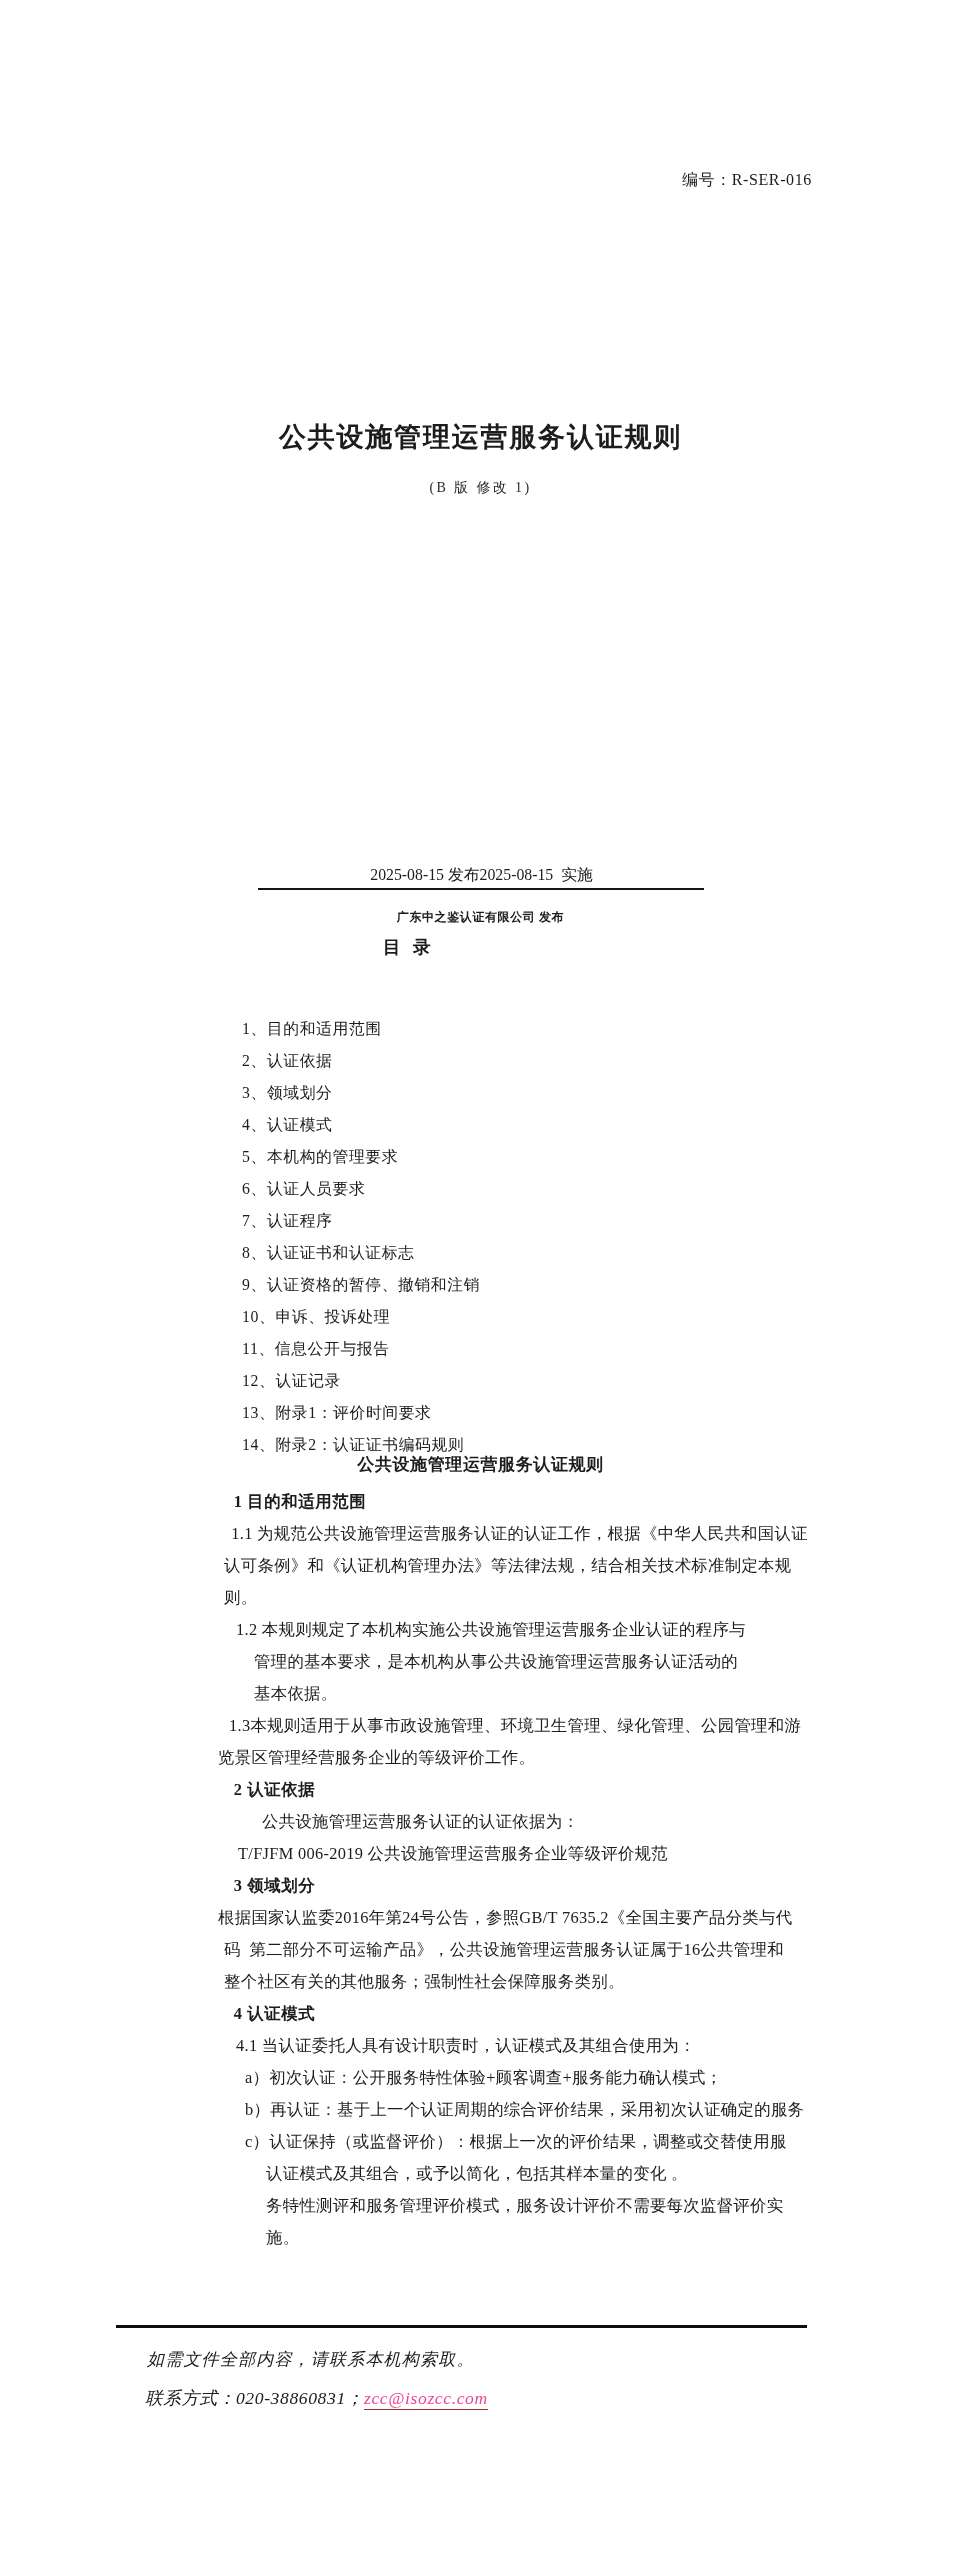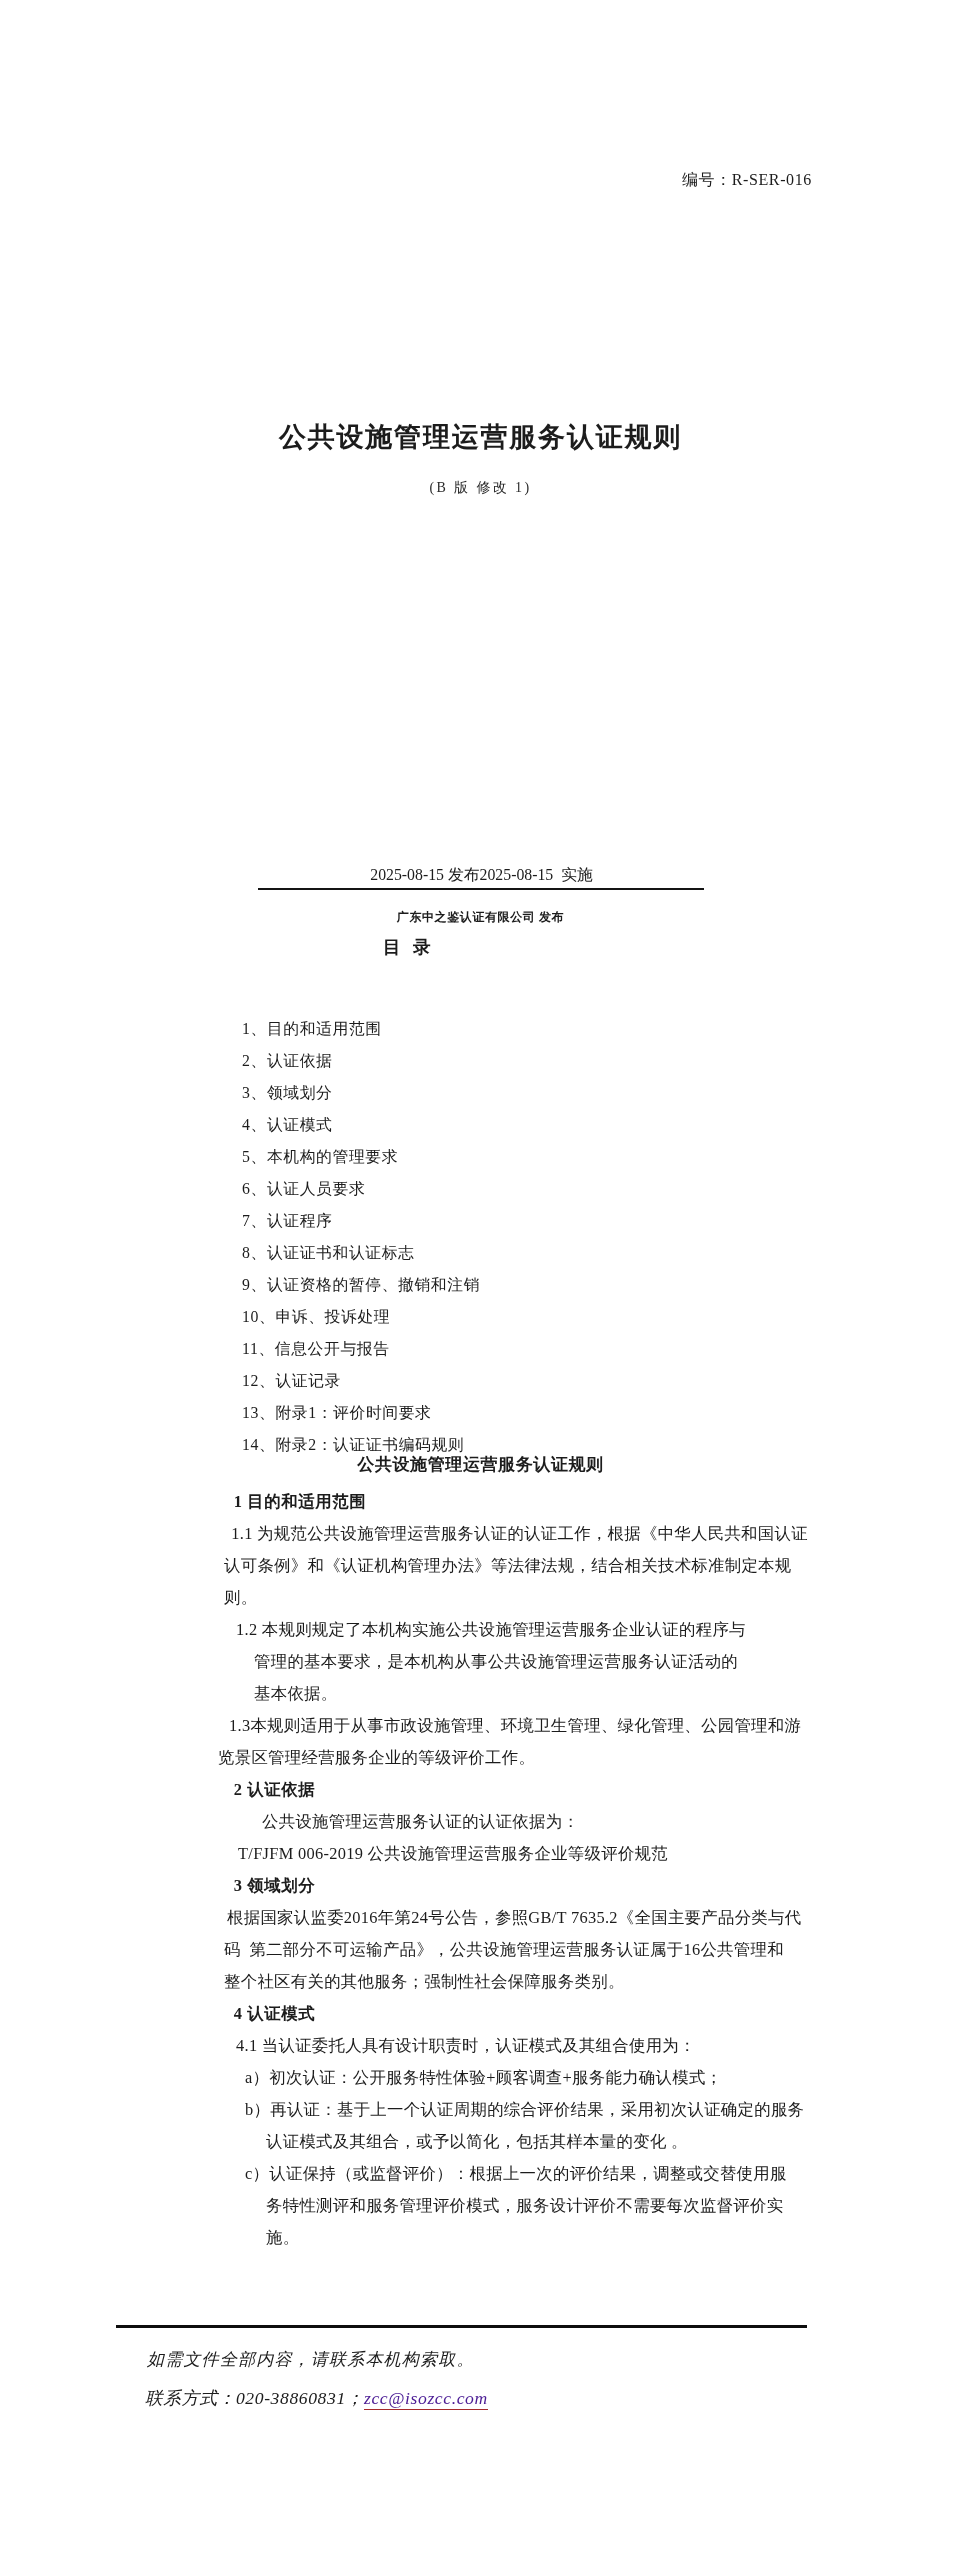--- a/index.html
+++ b/index.html
@@ -52,21 +52,21 @@
     text-align:center;font-size:17px;font-weight:bold;letter-spacing:0.6px;
   }
   .body-text{
     position:absolute;top:1486px;left:218px;width:503px;
     font-size:16.4px;
   }
   .bl{height:32px;line-height:32px;white-space:pre;letter-spacing:0.3px;}
   .bl.h{font-weight:bold;letter-spacing:0.6px;}
   .i0{margin-left:0;}
   .i10{margin-left:6px;}
-  .i15{margin-left:9px;}
+  .i15{}
   .i18{margin-left:11px;}
   .i22{margin-left:13.3px;}
   .i26{margin-left:15.8px;}
   .i30{margin-left:18px;}
   .i45{margin-left:27px;}
   .i48{margin-left:20px;}
   .i55{margin-left:44px;}
   .i60{margin-left:36px;}
   .i80{margin-left:48px;}
   .footer-divider{
@@ -75,21 +75,21 @@
   }
   .footer-note{
     position:absolute;top:2348px;left:147px;
     font-size:17px;font-style:italic;letter-spacing:1.2px;
   }
   .footer-contact{
     position:absolute;top:2386px;left:145px;
     font-size:17.6px;font-style:italic;letter-spacing:0.6px;
   }
   .footer-email{
-    font-style:italic;color:#4c1d95;text-decoration:none;
+    font-style:italic;color:#ec4899;text-decoration:none;
     border-bottom:1.8px solid #a52a2a;padding-bottom:0.6px;
   }
 </style>
 </head>
 <body>
 
 <div class="page">
 
   <div class="doc-number">编号：R-SER-016</div>
 
@@ -138,22 +138,22 @@
     <div class="bl i55">公共设施管理运营服务认证的认证依据为：</div>
     <div class="bl i48">T/FJFM 006-2019 公共设施管理运营服务企业等级评价规范</div>
     <div class="bl h i26">3 领域划分</div>
     <div class="bl i15">根据国家认监委2016年第24号公告，参照GB/T 7635.2《全国主要产品分类与代</div>
     <div class="bl i10">码  第二部分不可运输产品》，公共设施管理运营服务认证属于16公共管理和</div>
     <div class="bl i10">整个社区有关的其他服务；强制性社会保障服务类别。</div>
     <div class="bl h i26">4 认证模式</div>
     <div class="bl i30">4.1 当认证委托人具有设计职责时，认证模式及其组合使用为：</div>
     <div class="bl i45">a）初次认证：公开服务特性体验+顾客调查+服务能力确认模式；</div>
     <div class="bl i45">b）再认证：基于上一个认证周期的综合评价结果，采用初次认证确定的服务</div>
+    <div class="bl i45">c）认证保持（或监督评价）：根据上一次的评价结果，调整或交替使用服</div>
     <div class="bl i80">认证模式及其组合，或予以简化，包括其样本量的变化 。</div>
-    <div class="bl i45">c）认证保持（或监督评价）：根据上一次的评价结果，调整或交替使用服</div>
     <div class="bl i80">务特性测评和服务管理评价模式，服务设计评价不需要每次监督评价实</div>
     <div class="bl i80">施。</div>
   </div>
 
   <div class="footer-divider"></div>
   <div class="footer-note">如需文件全部内容，请联系本机构索取。</div>
   <div class="footer-contact">
     <span>联系方式：020-38860831；</span><a href="#" class="footer-email">zcc@isozcc.com</a>
   </div>
 

